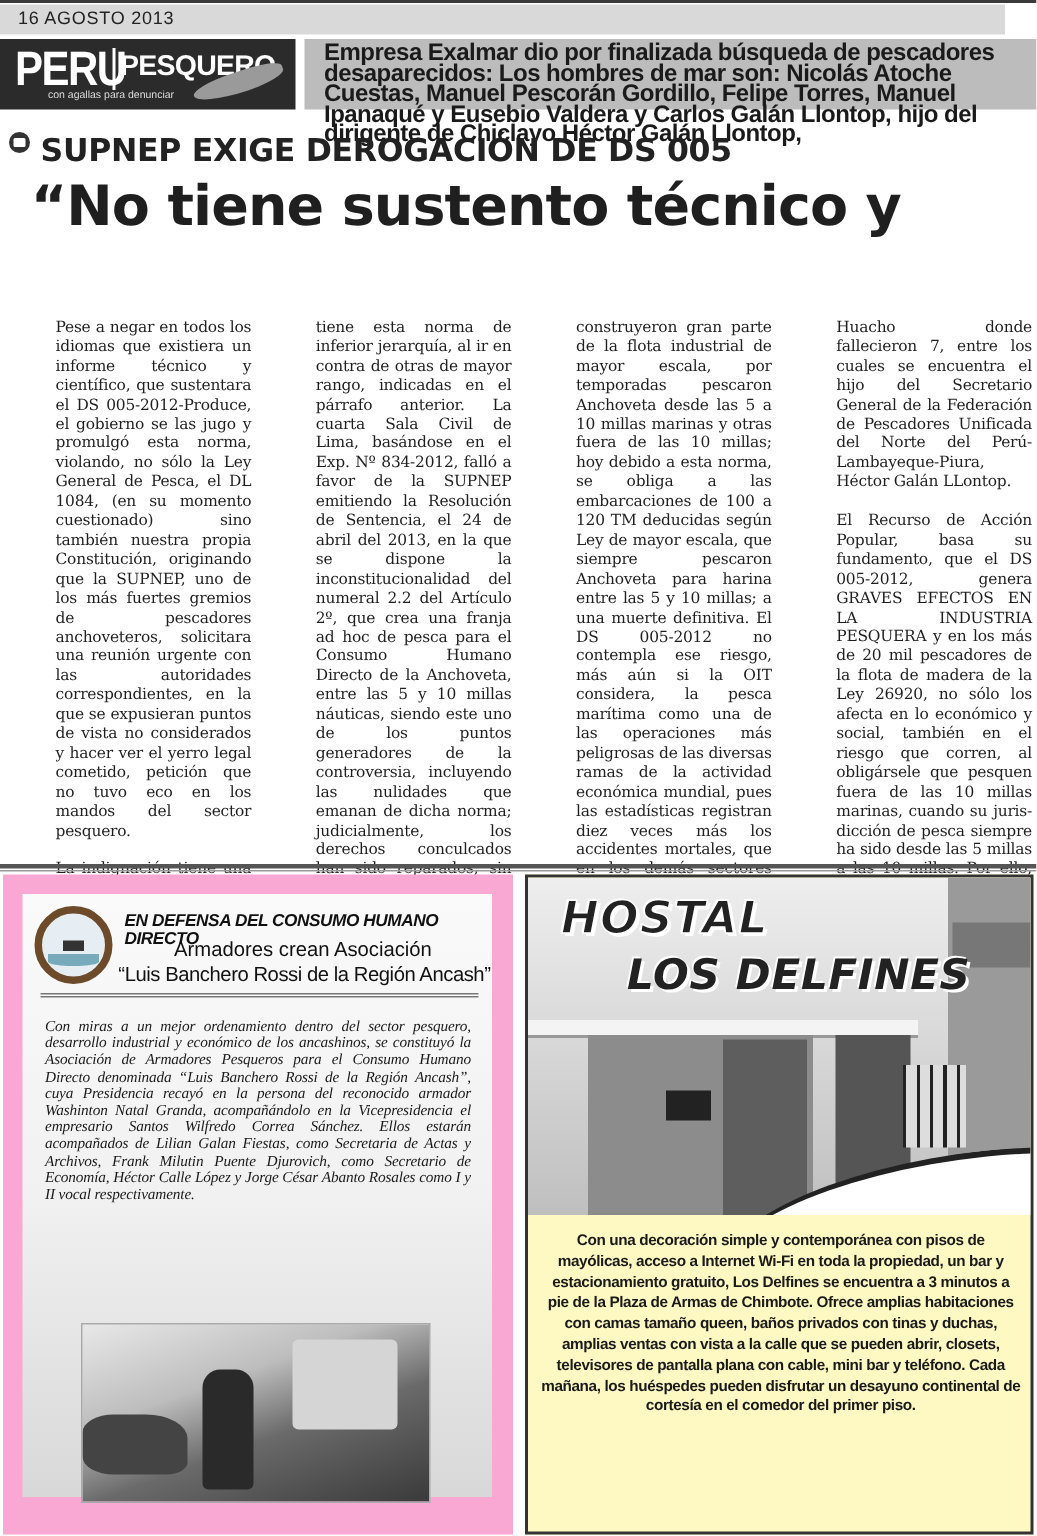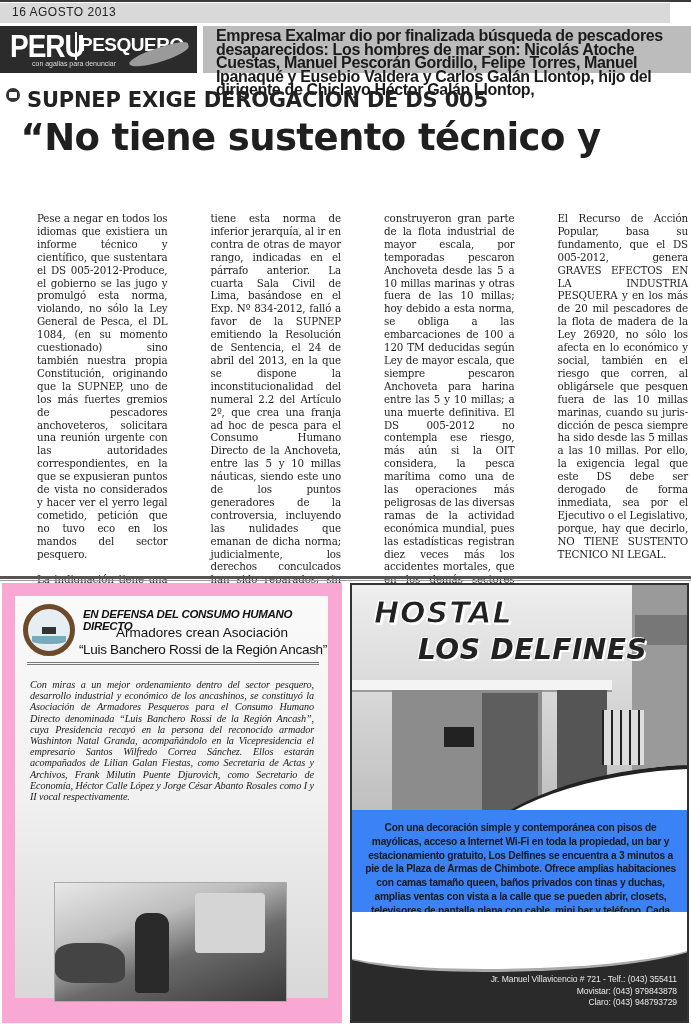--- a/index.html
+++ b/index.html
@@ -41,21 +41,21 @@
   .ad1 .kick { position: absolute; left: 68px; top: 12px; font-family: "Liberation Sans", sans-serif; font-weight: bold; font-style: italic; font-size: 11.5px; color: #111; letter-spacing: -0.3px; }
   .ad1 .t1 { position: absolute; left: 62px; top: 29px; width: 250px; text-align: center; font-family: "Liberation Sans", sans-serif; font-size: 13.5px; color: #111; }
   .ad1 .t2 { position: absolute; left: 62px; top: 46px; width: 250px; text-align: right; font-family: "Liberation Sans", sans-serif; font-size: 13.5px; color: #111; letter-spacing: -0.3px; }
   .ad1 .hr { position: absolute; left: 12px; top: 66px; width: 292px; height: 3px; border-top: 1px solid #777; border-bottom: 1px solid #777; }
   .ad1 .body { position: absolute; left: 15px; top: 83px; width: 284px; font-family: "Liberation Serif", serif; font-size: 10.2px; line-height: 11.2px; text-align: justify; color: #1a1a1a; letter-spacing: -0.1px; font-style: italic; }
   .ad1 .photo { position: absolute; left: 39px; top: 286px; width: 233px; height: 120px; background: linear-gradient(160deg, #e8e8e8 0%, #bdbdbd 35%, #6a6a6a 60%, #3a3a3a 100%); border: 1px solid #aaa; overflow: hidden; }
   .ad1 .photo .boat { position: absolute; left: 140px; top: 10px; width: 70px; height: 60px; background: #d5d5d5; border-radius: 4px; }
   .ad1 .photo .man { position: absolute; left: 80px; top: 30px; width: 34px; height: 80px; background: #2a2a2a; border-radius: 12px 12px 4px 4px; }
   .ad1 .photo .net { position: absolute; left: 0; top: 60px; width: 70px; height: 40px; background: #444; border-radius: 30% 40% 20% 30%; }
 
-  .ad2 { position: absolute; left: 350px; top: 583px; width: 339px; height: 440px; background: #3b82f6; border: 2px solid #333; overflow: hidden; }
+  .ad2 { position: absolute; left: 350px; top: 583px; width: 339px; height: 440px; background: #fef9c3; border: 2px solid #333; overflow: hidden; }
   .ad2 .photo { position: absolute; left: 0; top: 0; width: 335px; height: 225px; background: linear-gradient(180deg, #eeeeee 0%, #dcdcdc 40%, #bfbfbf 100%); overflow: hidden; }
   .ad2 .photo .roof { position: absolute; left: 0; top: 95px; width: 260px; height: 12px; background: #f4f4f4; border-bottom: 2px solid #999; }
   .ad2 .photo .door1 { position: absolute; left: 40px; top: 105px; width: 150px; height: 120px; background: #8c8c8c; }
   .ad2 .photo .door2 { position: absolute; left: 130px; top: 108px; width: 56px; height: 117px; background: #5e5e5e; }
   .ad2 .photo .plaque { position: absolute; left: 92px; top: 142px; width: 30px; height: 20px; background: #222; }
   .ad2 .photo .gate { position: absolute; left: 205px; top: 105px; width: 50px; height: 100px; background: #555; }
   .ad2 .photo .grate { position: absolute; left: 250px; top: 125px; width: 42px; height: 55px; background: repeating-linear-gradient(90deg, #222 0 2px, #ddd 2px 9px); }
   .ad2 .photo .bldg { position: absolute; left: 280px; top: 0; width: 55px; height: 225px; background: #9a9a9a; }
   .ad2 .photo .sign { position: absolute; left: 283px; top: 30px; width: 52px; height: 30px; background: #777; }
   .ad2 .photo .wave { position: absolute; left: 120px; top: 185px; width: 320px; height: 120px; background: #fff; border-top: 4px solid #222; border-radius: 60% 40% 0 0; transform: rotate(-6deg); }
@@ -99,20 +99,21 @@
     <p>La indignación tiene una pronta reacción, por ello optaron por un Derecho de Estado Constitucional, recurriendo al Poder Judicial, por ante Vía Acción Popular, con la finalidad que se resuelva las falencias dadas y el despropósito que</p>
   </div>
   <div class="col">
     <p>tiene esta norma de inferior jerarquía, al ir en contra de otras de mayor rango, indicadas en el párrafo anterior. La cuarta Sala Civil de Lima, basándose en el Exp. Nº 834-2012, falló a favor de la SUPNEP emitiendo la Resolución de Sentencia, el 24 de abril del 2013, en la que se dispone la inconstitucionalidad del numeral 2.2 del Artículo 2º, que crea una franja ad hoc de pesca para el Consumo Humano  Directo de la Anchoveta, entre las 5 y 10 millas náuticas, siendo este uno de los puntos generadores de la controversia, incluyendo las nulidades que emanan de dicha norma; judicialmente, los derechos conculcados han sido reparados; sin embargo, la Procuraduría del Ministerio de la Producción inconforme con dicho fallo, planteo Recurso de Apelación ante la Corte Suprema.</p>
     <p>Precisemos. Desde el año 1991, se</p>
   </div>
   <div class="col">
     <p>construyeron gran parte de la flota industrial de mayor escala, por temporadas pescaron Anchoveta desde las 5 a 10 millas marinas y otras fuera de las 10 millas; hoy debido a esta norma, se obliga a las embarcaciones de 100 a 120 TM deducidas según Ley de mayor escala, que siempre pescaron Anchoveta para harina entre las 5 y 10 millas; a una muerte definitiva. El DS 005-2012 no contempla ese riesgo,  más aún si la OIT considera, la pesca marítima como una de las operaciones más peligrosas de las diversas ramas de la actividad económica mundial, pues las estadísticas registran diez veces más los accidentes mortales, que en los demás sectores con alto coeficiente de riesgo. Claro ejemplo, el naufragio de la embarcación pesquera TIBURON 20 de propiedad de la empresa pesquera EXALMAR S.A, la misma que el pasado 18 de junio  naufragó a 25 millas afuera del puerto de</p>
   </div>
   <div class="col">
+    <p>Huacho donde fallecieron 7, entre los cuales se encuentra el hijo del Secretario General de la Federación de Pescadores Unificada del Norte del Perú- Lambayeque-Piura, Héctor Galán LLontop.</p>
     <p>El Recurso de Acción Popular, basa su fundamento, que el DS 005-2012, genera GRAVES EFECTOS EN LA INDUSTRIA PESQUERA y en los más de 20 mil pescadores de la flota de madera de la Ley 26920, no sólo los afecta en lo económico y social, también en el riesgo que corren, al obligársele  que pesquen  fuera de las 10 millas marinas, cuando su juris-dicción de pesca siempre ha sido desde las 5 millas a las 10 millas. Por ello, la exigencia legal que este DS debe ser derogado de forma inmediata, sea por el Ejecutivo o el Legislativo, porque, hay que decirlo, NO TIENE SUSTENTO TECNICO NI LEGAL.</p>
   </div>
 </div>
 
 <div class="rule"></div>
 <div class="rule2"></div>
 
 <div class="ad1">
   <div class="inner">
     <div class="wheel"></div>
@@ -139,21 +140,13 @@
     <div class="door1"></div>
     <div class="door2"></div>
     <div class="plaque"></div>
     <div class="gate"></div>
     <div class="grate"></div>
     <div class="wave"></div>
   </div>
   <div class="title">HOSTAL</div>
   <div class="title2">LOS DELFINES</div>
   <div class="desc">Con una decoración simple y contemporánea con pisos de mayólicas, acceso a Internet Wi-Fi en toda la propiedad, un bar y estacionamiento gratuito, Los Delfines se encuentra a 3 minutos a pie de la Plaza de Armas de Chimbote. Ofrece amplias habitaciones con camas tamaño queen, baños privados con tinas y duchas, amplias ventas con vista a la calle que se pueden abrir, closets, televisores de pantalla plana con cable, mini bar y teléfono. Cada mañana, los huéspedes pueden disfrutar un desayuno continental de cortesía en el comedor del primer piso.</div>
-  <div class="footer">
-    <div class="curve"></div>
-    <div class="contact">
-      <div>Jr. Manuel Villavicencio # 721 - Telf.: (043) 355411</div>
-      <div>Movistar: (043) 979843878</div>
-      <div>Claro: (043) 948793729</div>
-    </div>
-  </div>
 </div>
 
 </body></html>

